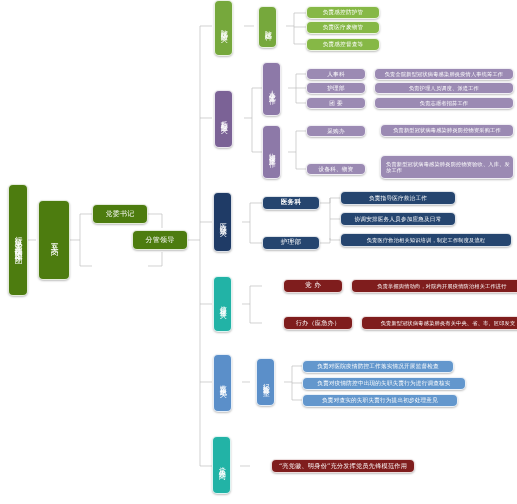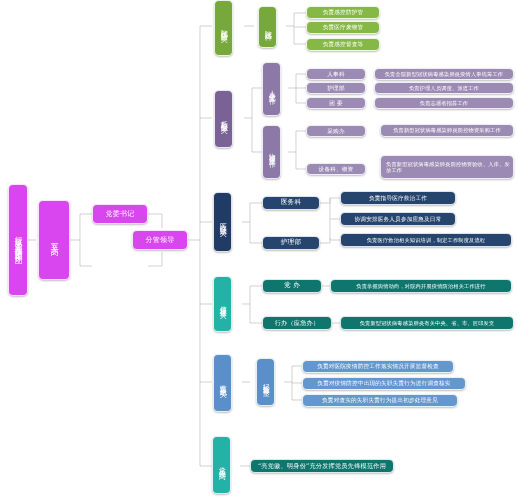--- a/index.html
+++ b/index.html
@@ -29,30 +29,30 @@
     padding:2px 3px;
   }
   
   .vert{
     writing-mode:vertical-rl;
     text-orientation:upright;
     letter-spacing:1.5px;
   }
 
   
-  .c-blue       {background:#d946ef;}
+  .c-blue       {background:#4d7c0f;}
   .c-green      {background:#76a83c;}
   .c-green-lt   {background:#86b846;}
   .c-purple     {background:#7b6296;}
   .c-purple-lt  {background:#8d79a8;}
   .c-purple-pl  {background:#9b8ab3;}
   .c-navy       {background:#1f3b66;}
   .c-navy-lt    {background:#25456f;}
   .c-teal       {background:#22b3a6;}
-  .c-teal-lt    {background:#0f766e;}
+  .c-teal-lt    {background:#7f1d1d;margin-left:21px;}
   .c-steel      {background:#5b8fc9;}
   .c-steel-lt   {background:#6397cd;}
 
   .fs5{font-size:5.2px;}
   .fs55{font-size:5.6px;}
   .fs6{font-size:6.2px;}
   .fs65{font-size:6.6px;}
   .fs7{font-size:7px;}
   .fs8{font-size:7.8px;}
 </style>
@@ -143,21 +143,21 @@
   <div class="node c-purple-pl fs5" style="left:374px;top:97px;width:140px;height:12px;">负责志愿者招募工作</div>
 
   <div class="node c-purple-pl fs55" style="left:306px;top:125px;width:60px;height:12px;">采购办</div>
   <div class="node c-purple-pl fs55" style="left:306px;top:163px;width:60px;height:12px;">设备科、物资</div>
 
   <div class="node c-purple-pl fs5" style="left:380px;top:124px;width:134px;height:13px;">负责新型冠状病毒感染肺炎防控物资采购工作</div>
   <div class="node c-purple-pl fs5" style="left:380px;top:155px;width:134px;height:24px;justify-content:flex-start;text-align:left;padding-left:5px;">负责新型冠状病毒感染肺炎防控物资验收、入库、发放工作</div>
 
   <div class="node vert c-navy fs7" style="left:213px;top:192px;width:19px;height:60px;">医疗救治关</div>
 
-  <div class="node c-navy-lt fs65" style="left:262px;top:196px;width:58px;height:14px;">医务科</div>
+  <div class="node c-navy-lt fs65" style="left:262px;top:196px;width:58px;height:14px;font-weight:bold;">医务科</div>
   <div class="node c-navy-lt fs65" style="left:262px;top:236px;width:58px;height:14px;">护理部</div>
 
   <div class="node c-navy-lt fs55" style="left:340px;top:191px;width:116px;height:14px;">负责指导医疗救治工作</div>
   <div class="node c-navy-lt fs55" style="left:340px;top:212px;width:116px;height:14px;">协调安排医务人员参加应急及日常</div>
   <div class="node c-navy-lt fs5" style="left:340px;top:233px;width:172px;height:14px;">负责医疗救治相关知识培训，制定工作制度及流程</div>
 
   <div class="node vert c-teal fs7" style="left:213px;top:276px;width:19px;height:56px;">信息宣传关</div>
 
   <div class="node c-teal-lt fs65" style="left:262px;top:279px;width:60px;height:14px;">党 办</div>
   <div class="node c-teal-lt fs6" style="left:262px;top:316px;width:70px;height:14px;">行办（应急办）</div>

